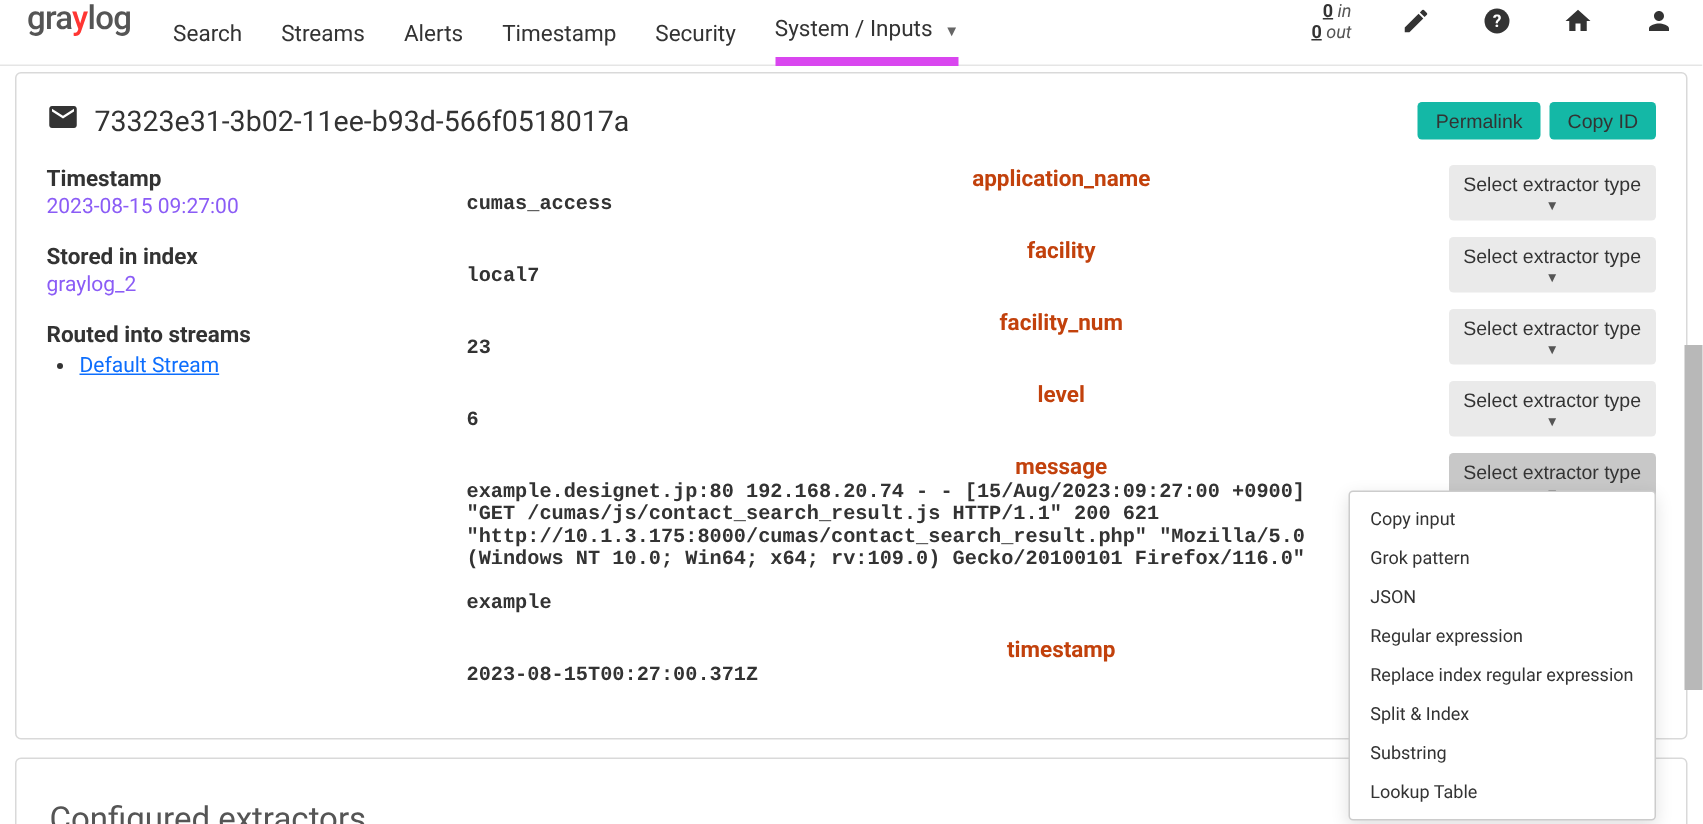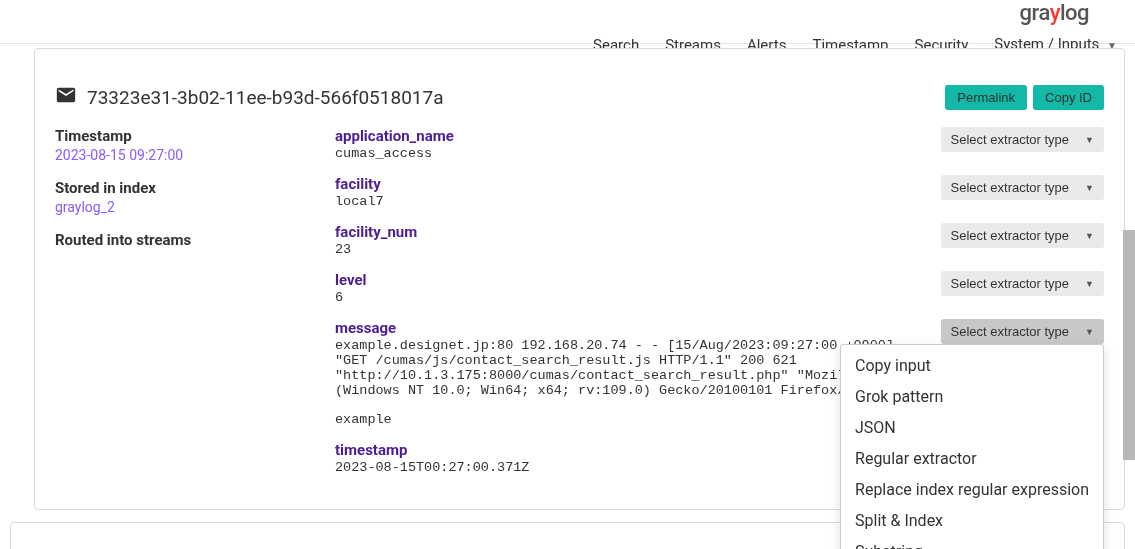--- a/index.html
+++ b/index.html
@@ -5,44 +5,43 @@
     * { margin: 0; padding: 0; box-sizing: border-box; }
     body {
       font-family: -apple-system, BlinkMacSystemFont, "Segoe UI", Roboto, "Helvetica Neue", Arial, sans-serif;
       background: #fff;
       color: #333;
       font-size: 14px;
       overflow: hidden;
     }
     .topnav {
       display: flex;
-      align-items: flex-end;
+      align-items: flex-start;
       padding: 0 18px;
       height: 44px;
       border-bottom: 1px solid #e5e5e5;
-      flex-direction: column;
     }
     .logo {
       font-size: 22px;
       font-weight: 500;
       margin-right: 28px;
       color: #555;
       letter-spacing: -0.5px;
     }
     .logo .g1 { color: #555; }
     .logo .y { color: #ff3633; }
     .nav-links { display: flex; gap: 26px; align-items: center; flex: 1; }
     .nav-link {
       color: #333;
       font-size: 15px;
       cursor: pointer;
       padding: 10px 0;
     }
     .nav-link.active {
-      border-bottom: 2px solid #d946ef;
+      border-bottom: 6px solid #d946ef;
       font-weight: 400;
     }
     .nav-link .caret { font-size: 10px; margin-left: 4px; color: #666; }
     .nav-right { display: flex; align-items: center; gap: 32px; }
     .stats { text-align: right; font-size: 12px; line-height: 1.2; }
     .stats .num { font-weight: 700; text-decoration: underline; }
     .stats .lbl { font-style: italic; color: #555; }
     .icon-btn {
       width: 22px; height: 22px;
       display: inline-flex; align-items: center; justify-content: center;
@@ -50,24 +49,23 @@
     }
     .content-wrap {
       padding: 0 10px;
       height: calc(549px - 44px);
       overflow-y: auto;
     }
     .panel {
       border: 1px solid #d9d9d9;
       border-radius: 4px;
       margin-top: 4px;
-      padding: 35px 20px 20px 20px;
+      padding: 18px 20px 20px 20px;
       background: #fff;
       position: relative;
-      margin-left: 24px;
     }
     .msg-header {
       display: flex;
       align-items: center;
       justify-content: space-between;
       margin-bottom: 16px;
     }
     .msg-title {
       display: flex;
       align-items: center;
@@ -87,62 +85,64 @@
     }
     .columns { display: flex; gap: 40px; }
     .col-left { width: 240px; flex-shrink: 0; }
     .col-right { flex: 1; position: relative; }
     .meta-block { margin-bottom: 16px; }
     .meta-label { font-weight: 700; font-size: 15px; color: #333; margin-bottom: 2px; }
     .meta-val { font-size: 14px; color: #8b5cf6; }
     .stream-link { color: #0d6efd; font-size: 14px; }
     .stream-list { list-style: disc; padding-left: 22px; margin-top: 4px; }
     .field-block { margin-bottom: 14px; position: relative; }
-    .field-label { font-weight: 700; font-size: 15px; color: #4c1d95; }
+    .field-label { font-weight: 700; font-size: 15px; color: #c2410c; text-align: center; }
     .field-val {
       font-family: "Courier New", Courier, monospace;
       font-size: 13.5px;
       color: #333;
       white-space: pre-wrap;
       word-break: break-word;
       max-width: 560px;
       margin-top: 1px;
+      font-weight: bold;
     }
     .extractor-btn {
       position: absolute;
       right: 0;
       top: 0;
       background: #eaeaea;
       border: none;
       border-radius: 3px;
       padding: 5px 10px;
       font-size: 13px;
       color: #333;
       cursor: pointer;
       display: inline-flex;
       align-items: center;
-      gap: 16px;
+      gap: 2px;
+      flex-direction: column;
     }
     .extractor-btn.open { background: #c8c8c8; }
     .extractor-btn .caret { font-size: 9px; color: #555; }
     .dropdown-menu {
       position: absolute;
       right: 0;
       top: 25px;
       background: #fff;
       border: 1px solid #ccc;
       border-radius: 3px;
       box-shadow: 0 4px 12px rgba(0,0,0,0.12);
       min-width: 200px;
       z-index: 100;
       padding: 5px 0;
     }
     .dropdown-item {
       padding: 6px 14px;
-      font-size: 16px;
+      font-size: 12px;
       color: #333;
       cursor: pointer;
       white-space: nowrap;
     }
     .section-head {
       font-size: 22px;
       color: #555;
       padding: 16px 0 0 4px;
     }
     .panel-outer {
@@ -230,20 +230,23 @@
         <div class="meta-block">
           <div class="meta-label">Timestamp</div>
           <div class="meta-val">2023-08-15 09:27:00</div>
         </div>
         <div class="meta-block">
           <div class="meta-label">Stored in index</div>
           <div class="meta-val">graylog_2</div>
         </div>
         <div class="meta-block">
           <div class="meta-label">Routed into streams</div>
+          <ul class="stream-list">
+            <li><a href="#" class="stream-link">Default Stream</a></li>
+          </ul>
         </div>
       </div>
 
       <div class="col-right" id="fields-container">
 
       <div class="field-block">
             <div class="field-label">application_name</div>
             <div class="field-val">cumas_access</div>
             <button class="extractor-btn">
               <span>Select extractor type</span>
@@ -278,21 +281,21 @@
             <div class="field-label">message</div>
             <div class="field-val">example.designet.jp:80 192.168.20.74 - - [15/Aug/2023:09:27:00 +0900] "GET /cumas/js/contact_search_result.js HTTP/1.1" 200 621 "http://10.1.3.175:8000/cumas/contact_search_result.php" "Mozilla/5.0 (Windows NT 10.0; Win64; x64; rv:109.0) Gecko/20100101 Firefox/116.0"</div>
             <button class="extractor-btn open">
               <span>Select extractor type</span>
               <span class="caret">▼</span>
             </button>
             <div class="dropdown-menu">
               <div class="dropdown-item">Copy input</div>
               <div class="dropdown-item">Grok pattern</div>
               <div class="dropdown-item">JSON</div>
-              <div class="dropdown-item">Regular extractor</div>
+              <div class="dropdown-item">Regular expression</div>
               <div class="dropdown-item">Replace index regular expression</div>
               <div class="dropdown-item">Split &amp; Index</div>
               <div class="dropdown-item">Substring</div>
               <div class="dropdown-item">Lookup Table</div>
             </div>
           </div>
           <div class="field-block">
             <div class="field-val">example</div>
             <button class="extractor-btn">
               <span>Select extractor type</span>

